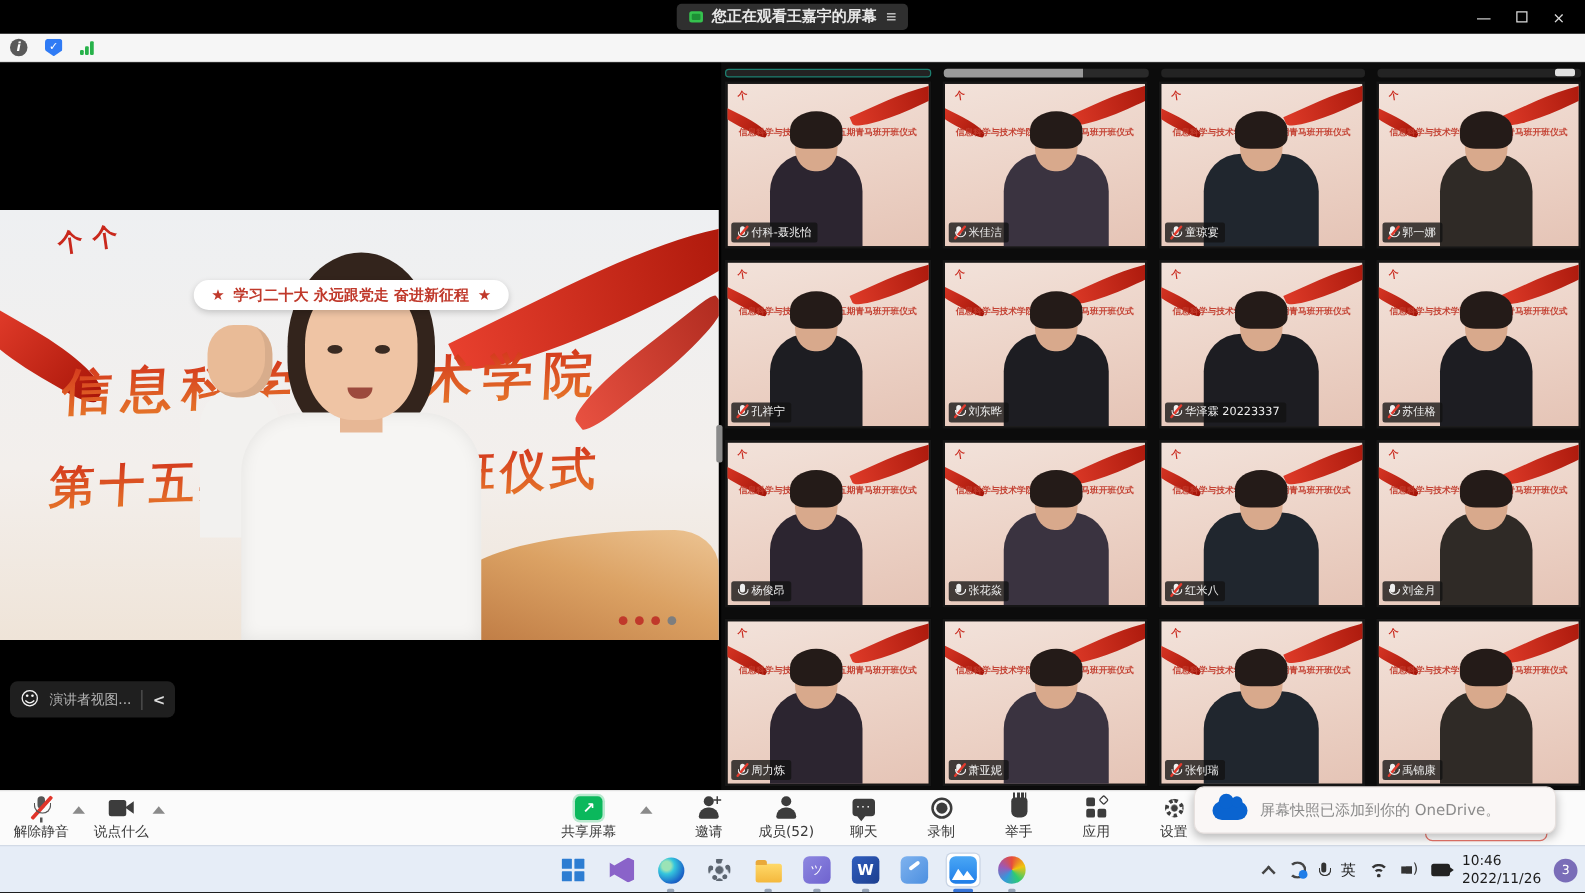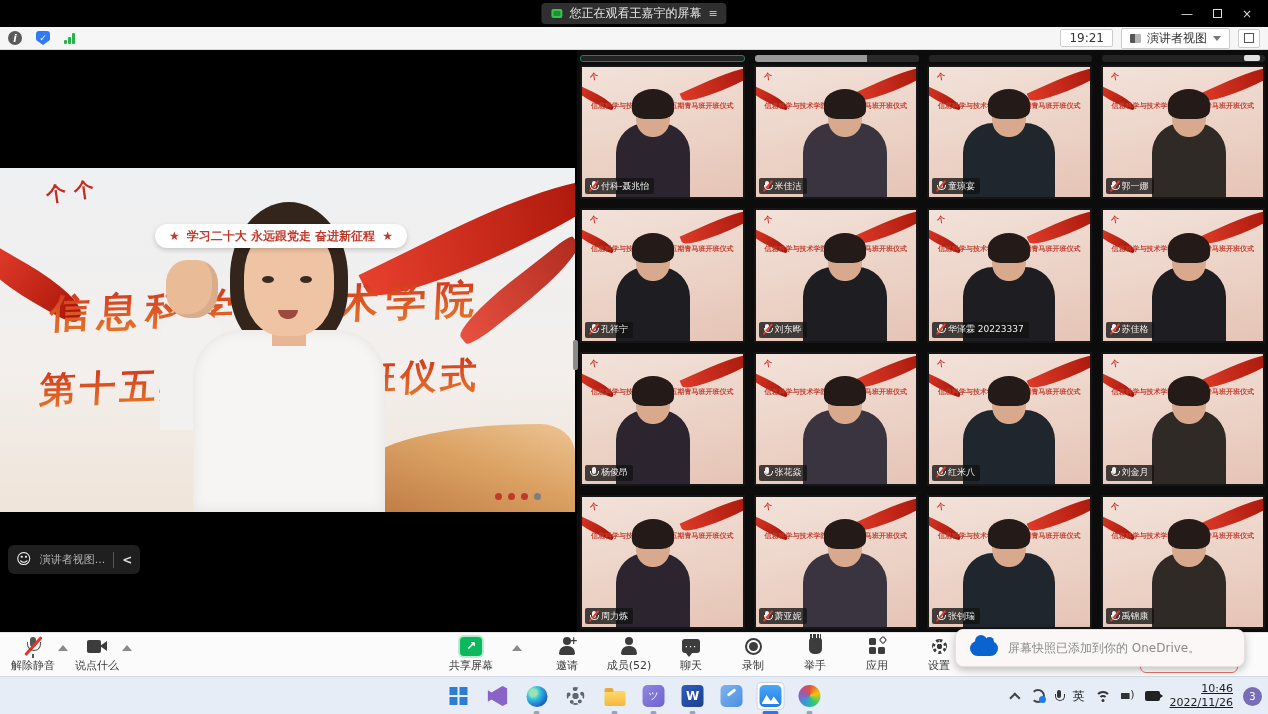--- a/index.html
+++ b/index.html
@@ -2,21 +2,21 @@
 <html><head>
 <meta charset="utf-8">
 <style>
   html,body{margin:0;padding:0;background:#000;}
   *{box-sizing:border-box;font-family:"DejaVu Sans","Liberation Sans",sans-serif;}
   .stage{position:relative;width:1268px;height:714px;background:#000;overflow:hidden;}
 
   
   .titlebar{position:absolute;left:0;top:0;width:100%;height:27px;background:#000;}
   .share-pill{position:absolute;left:50%;top:3px;transform:translateX(-50%);height:21px;
-    background:#2f2f2f;border-radius:4px;display:flex;align-items:center;gap:7px;padding:0 10px;}
+    background:#2f2f2f;border-radius:4px;display:flex;align-items:center;gap:7px;padding:0 10px;font-weight:bold;}
   .share-pill .scr{width:11px;height:9px;background:#35c24e;border-radius:2px;position:relative;}
   .share-pill .scr::after{content:"";position:absolute;inset:2px;background:#1d8f35;border-radius:1px;}
   .share-pill .txt{color:#e8e8e8;font-size:12px;white-space:nowrap;}
   .share-pill .menu{color:#bbb;font-size:11px;letter-spacing:-1px;}
   .win-controls{position:absolute;right:6px;top:0;height:27px;display:flex;align-items:center;gap:0;}
   .win-controls .wc{width:30px;height:27px;display:flex;align-items:center;justify-content:center;color:#ddd;font-size:12px;}
   .wc .maxbox{width:9px;height:9px;border:1px solid #ddd;}
 
   
   .app-toolbar{position:absolute;left:0;top:27px;width:100%;height:23px;background:#f6f6f6;
@@ -212,21 +212,21 @@
   .wifi i{position:absolute;left:50%;transform:translateX(-50%);border:2px solid #333;border-radius:50%;}
   .wifi i:nth-child(1){width:16px;height:16px;top:0;border-color:#333 transparent transparent transparent;}
   .wifi i:nth-child(2){width:9px;height:9px;top:4px;border-color:#333 transparent transparent transparent;}
   .wifi i:nth-child(3){width:3px;height:3px;top:8px;background:#333;border:none;}
   .vol{position:relative;width:14px;height:12px;}
   .vol::before{content:"";position:absolute;left:0;top:3px;width:9px;height:6px;background:#333;
     clip-path:polygon(0 0,45% 0,100% -60%,100% 160%,45% 100%,0 100%);}
   .vol::after{content:")";position:absolute;right:0;top:-2px;color:#333;font-size:11px;}
   .tray-cam{width:15px;height:10px;background:#222;border-radius:2px;position:relative;}
   .tray-cam::after{content:"";position:absolute;right:-3px;top:2px;border-top:3px solid transparent;border-bottom:3px solid transparent;border-left:4px solid #222;}
-  .clock{text-align:right;font-size:11px;color:#1b1b1b;line-height:1.25;text-decoration:underline;}
+  .clock{font-size:11px;color:#1b1b1b;line-height:1.25;}
   .badge{width:19px;height:19px;border-radius:50%;background:#7a6db8;color:#fff;font-size:10px;display:flex;align-items:center;justify-content:center;}
 </style>
 </head>
 <body>
 
 <div class="stage">
 
   <div class="titlebar">
     <div class="share-pill">
       <span class="scr"></span>
@@ -243,31 +243,20 @@
   </div>
 
   <div class="app-toolbar">
     <div class="at-left">
       <span class="info-ico">i</span>
       <span class="shield-ico">✓</span>
       <span class="signal-ico">
           <i></i>
           <i></i>
           <i></i>
-        </span>
-    </div>
-    <div class="at-right">
-      <span class="timer-box">19:21</span>
-      <span class="view-box">
-        <span class="view-ico"></span>
-        <span>演讲者视图</span>
-        <span class="caret-down"></span>
-      </span>
-      <span class="fs-box">
-          <span class="fs-ico"></span>
         </span>
     </div>
   </div>
 
   <div class="content">
     <div class="screen-share">
       <div class="slide">
         <div class="birds">个个</div>
         <div class="ribbon rb-tr"></div>
         <div class="ribbon rb-tr2"></div>

